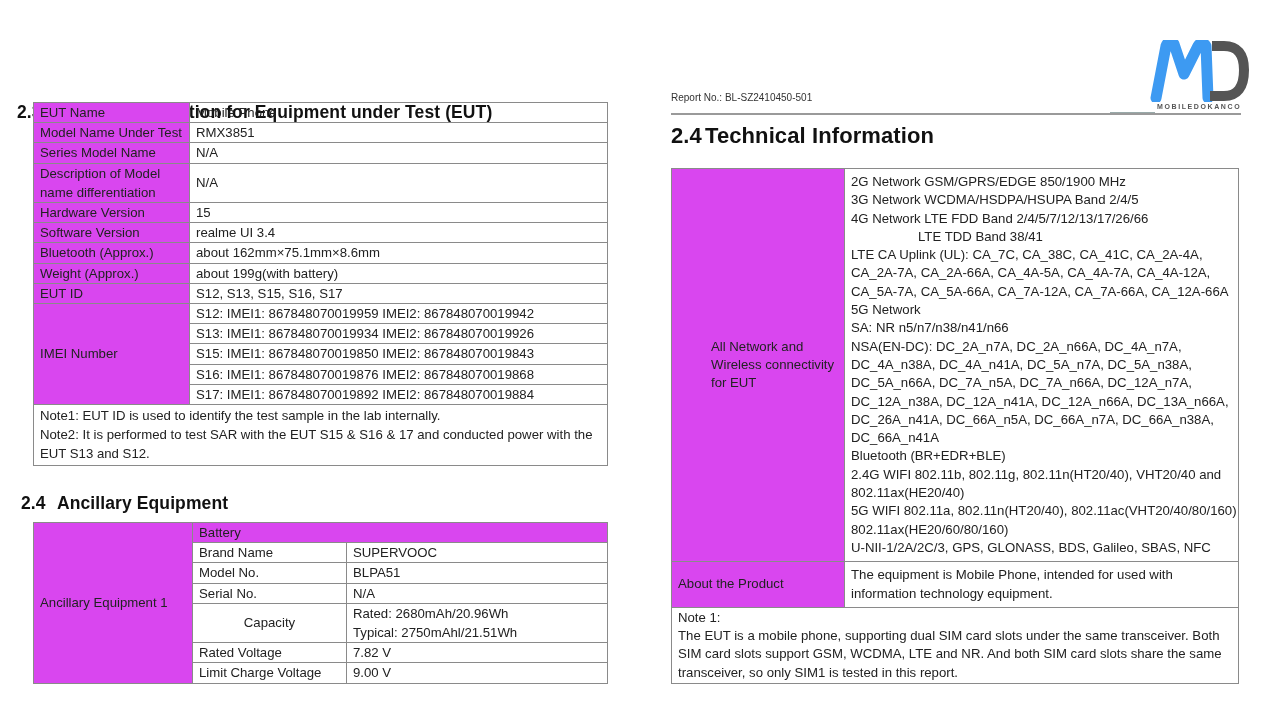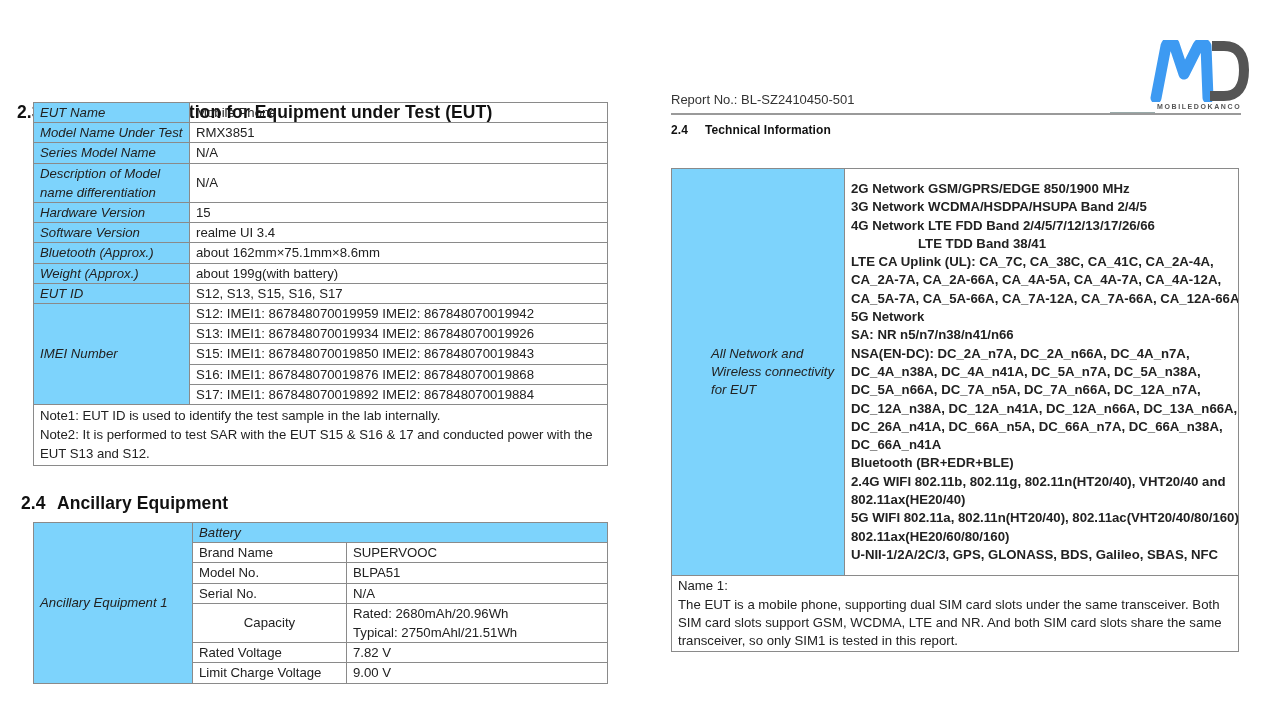--- a/index.html
+++ b/index.html
@@ -13,39 +13,39 @@
     white-space: nowrap;
   }
   h2.sec .num { display: inline-block; width: 36px; }
   table.doc {
     border-collapse: collapse; font-size: 13.2px; color: #222; table-layout: fixed;
   }
   table.doc td {
     border: 1px solid #8a8a8a; padding: 0 6px; line-height: 19.2px; vertical-align: middle;
     white-space: nowrap; overflow: hidden;
   }
-  table.doc td.lbl { background: #7dd3fc; font-style: italic; }
+  table.doc td.lbl { background: #d946ef; }
   table.doc td.wrap { white-space: normal; padding-left: 39px; }
   .outer { border: 1.5px solid #7a7a7a; }
 
   
   #eut-table { left: 33px; top: 102px; width: 575px; }
   #eut-table col.c1 { width: 156px; }
   #eut-table td { height: 19px; }
 
   
   #anc-table { left: 33px; top: 522px; width: 575px; }
   #anc-table td { height: 19px; }
 
   
-  #report-no { left: 671px; top: 92px; font-size: 13px; color: #333; }
+  #report-no { left: 671px; top: 92px; font-size: 10px; color: #333; }
   #report-rule { left: 671px; top: 113px; width: 570px; height: 2px; background: #9a9a9a; }
   #tech-table { left: 671px; top: 168px; width: 568px; }
   #tech-table td { line-height: 18.3px; }
-  #tech-table td.val { padding: 11px 6px; font-weight: bold; }
+  #tech-table td.val { padding: 4px 6px; }
   #tech-table td.val div { white-space: nowrap; }
   .indent { padding-left: 67px; }
 
   #logo { left: 1150px; top: 40px; width: 100px; height: 75px; }
   #logo .sub { position: absolute; left: 7px; top: 63px; font-size: 7px; letter-spacing: 1.6px; color: #555; font-weight: bold; white-space: nowrap; }
   #logo .line { position: absolute; left: -40px; top: 72px; width: 45px; height: 1px; background: #9aa; }
 </style>
 </head>
 <body>
 
@@ -173,21 +173,21 @@
     <tr>
       <td>Limit Charge Voltage</td>
       <td>9.00 V</td>
     </tr>
   </tbody>
 </table>
 
 <div id="report-no" class="abs">Report No.: BL-SZ2410450-501</div>
 <div id="report-rule" class="abs"></div>
 
-<h2 class="sec abs" style="left:671px; top:123px; font-size:12px;">
+<h2 class="sec abs" style="left:671px; top:123px; font-size:22px;">
   <span class="num" style="width:34px;">2.4</span><span>Technical Information</span>
 </h2>
 
 <table id="tech-table" class="doc abs outer">
   <colgroup>
       <col style="width:173px">
       <col>
     </colgroup>
   <tbody>
     <tr>
@@ -210,19 +210,23 @@
         <div>DC_66A_n41A</div>
         <div>Bluetooth (BR+EDR+BLE)</div>
         <div>2.4G WIFI 802.11b, 802.11g, 802.11n(HT20/40), VHT20/40 and</div>
         <div>802.11ax(HE20/40)</div>
         <div>5G WIFI 802.11a, 802.11n(HT20/40), 802.11ac(VHT20/40/80/160) and</div>
         <div>802.11ax(HE20/60/80/160)</div>
         <div>U-NII-1/2A/2C/3, GPS, GLONASS, BDS, Galileo, SBAS, NFC</div>
       </td>
     </tr>
     <tr>
+      <td class="lbl">About the Product</td>
+      <td class="val wrap" style="padding-right:30px;">The equipment is Mobile Phone, intended for used with information technology equipment.</td>
+    </tr>
+    <tr>
       <td colspan="2" class="wrap" style="padding:1px 6px;">
-        <div>Name 1:</div>
+        <div>Note 1:</div>
         <div>The EUT is a mobile phone, supporting dual SIM card slots under the same transceiver. Both SIM card slots support GSM, WCDMA, LTE and NR. And both SIM card slots share the same transceiver, so only SIM1 is tested in this report.</div>
       </td>
     </tr>
   </tbody>
 </table>
 
 </body></html>

